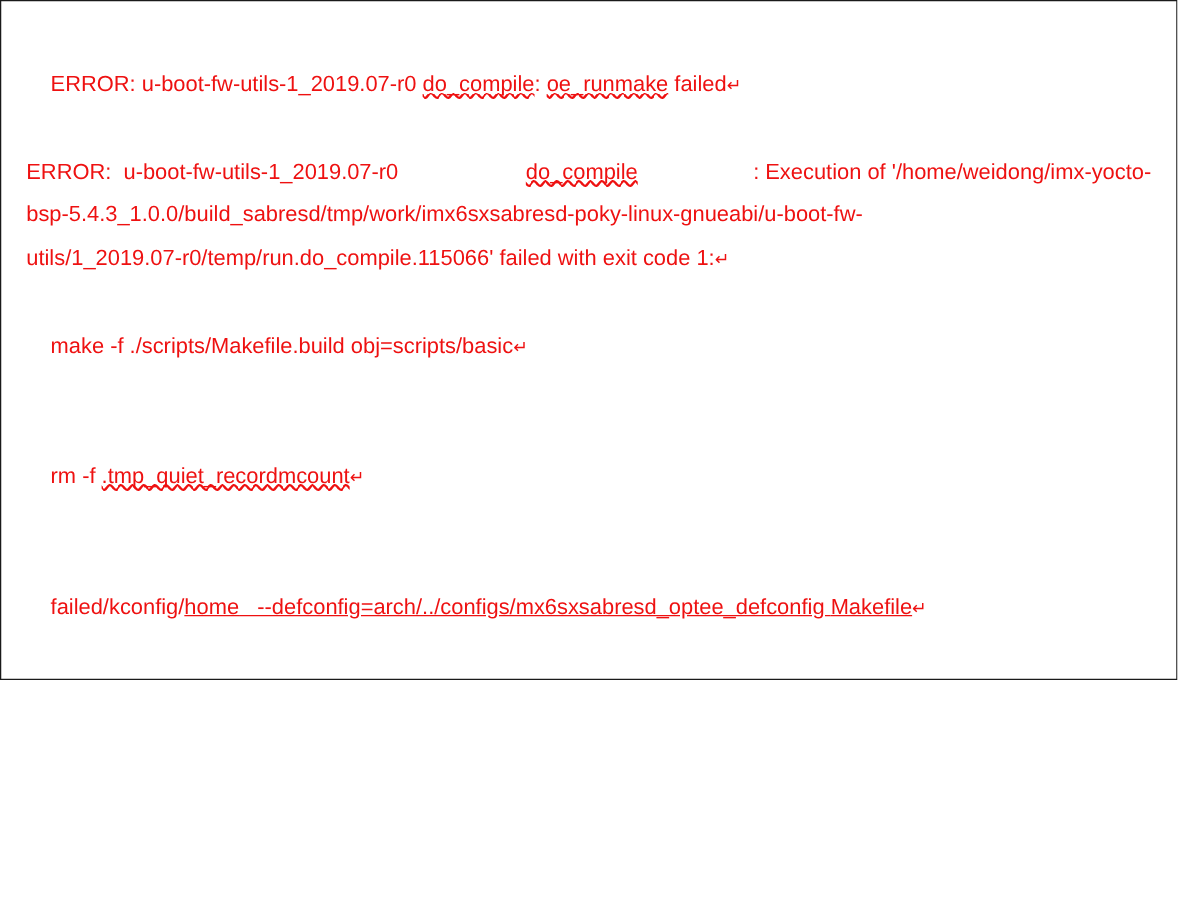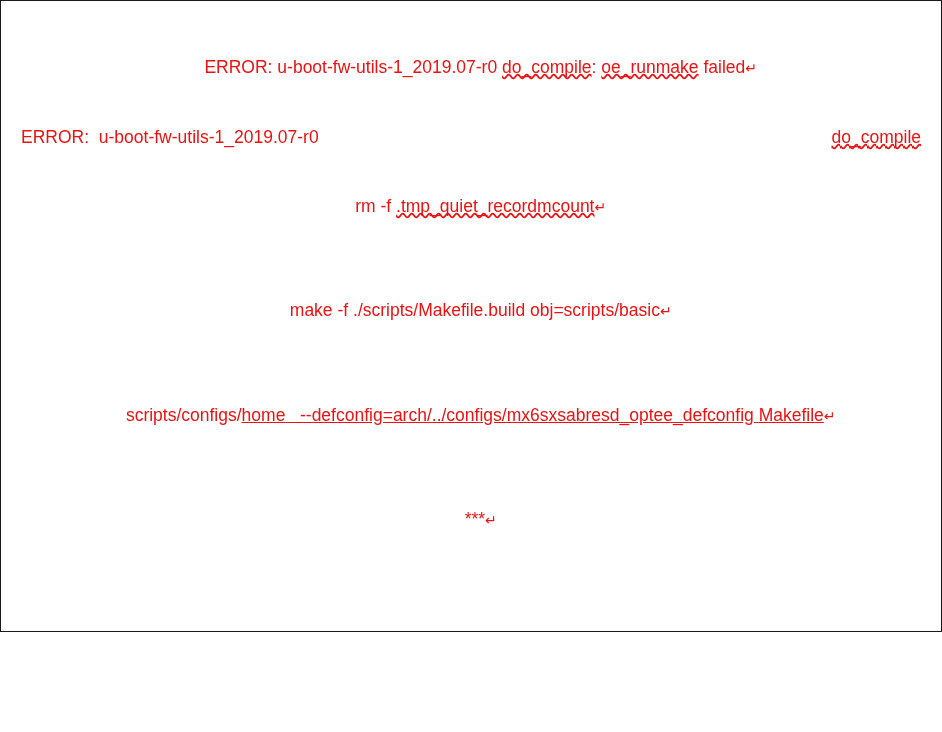--- a/index.html
+++ b/index.html
@@ -5,28 +5,27 @@
   html, body {
     margin: 0;
     padding: 0;
     background: #ffffff;
   }
   body {
     font-family: "Liberation Sans", sans-serif;
   }
   #doc {
     width: 942px;
-    height: 632px;
+    height: 544px;
     box-sizing: border-box;
     background: #ffffff;
     border: 1px solid #1a1a1a;
     padding: 14px 20px 10px 20px;
     overflow: hidden;
     position: relative;
-    text-align: center;
   }
   .line {
     color: #ee1111;
     font-size: 17.5px;
     line-height: 34.5px;
     white-space: pre-wrap;
     word-break: break-word;
   }
   .wrapblock {
     color: #ee1111;
@@ -58,33 +57,36 @@
 <div id="doc">
 
   <div class="line">
     <span>ERROR: u-boot-fw-utils-1_2019.07-r0 </span><span class="wavy">do_compile</span><span>: </span><span class="wavy">oe_runmake</span><span> failed</span><span class="pilcrow">↵</span>
   </div>
 
   <div class="wrapblock">
     <div style="display:flex;justify-content:space-between;">
       <span style="white-space:pre;">ERROR:  u-boot-fw-utils-1_2019.07-r0  </span>
         <span class="wavy">do_compile</span>
+        <span style="white-space:pre;">: Execution of '/home/weidong/imx-yocto-</span>
     </div>
+    <div><span>bsp-5.4.3_1.0.0/build_sabresd/tmp/work/imx6sxsabresd-poky-linux-gnueabi/u-boot-fw-</span></div>
+    <div><span>utils/1_2019.07-r0/temp/run.do_compile.115066' failed with exit code 1:</span><span class="pilcrow">↵</span></div>
+  </div>
+
+  <div class="line">
+    <span>make -f ./scripts/Makefile.build obj=scripts/basic</span><span class="pilcrow">↵</span>
   </div>
 
   <div class="line">
     <span>rm -f </span><span class="wavy">.tmp_quiet_recordmcount</span><span class="pilcrow">↵</span>
   </div>
 
-  <div class="line">
-    <span>make -f ./scripts/Makefile.build obj=scripts/basic</span><span class="pilcrow">↵</span>
-  </div>
-
 
   <div class="line">
-    <span>scripts/configs/</span><span class="uline">home</span><span class="uline" style="white-space:pre;text-decoration:underline;">   --defconfig=arch/../configs/mx6sxsabresd_optee_defconfig </span><span class="uline">Makefile</span><span class="pilcrow">↵</span>
+    <span>failed/kconfig/</span><span class="uline">home</span><span class="uline" style="white-space:pre;text-decoration:underline;">   --defconfig=arch/../configs/mx6sxsabresd_optee_defconfig </span><span class="uline">Makefile</span><span class="pilcrow">↵</span>
   </div>
 
   <div class="line">
     <span>***</span><span class="pilcrow">↵</span>
   </div>
 
 </div>
 
 </body></html>

